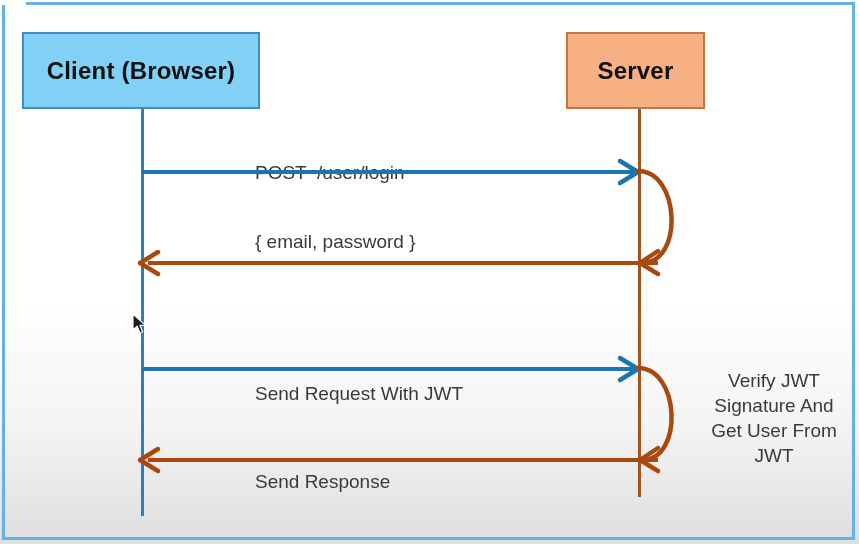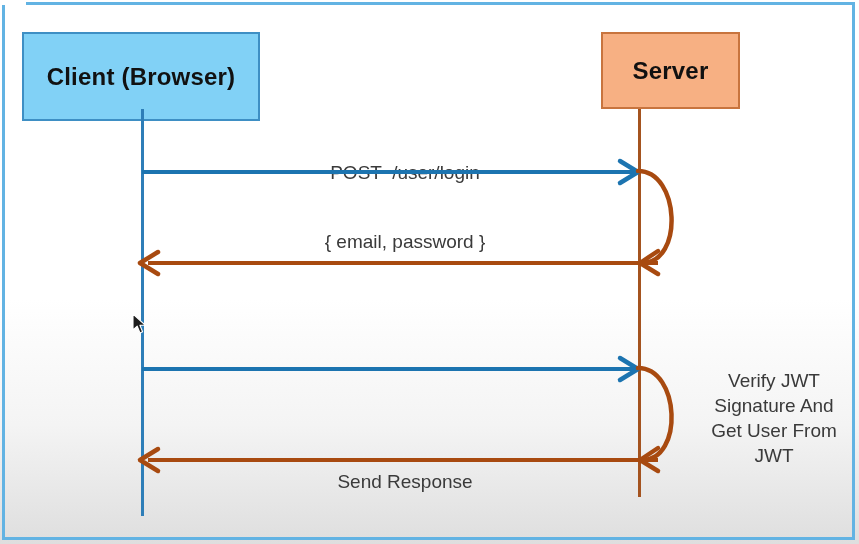--- a/index.html
+++ b/index.html
@@ -46,34 +46,33 @@
     align-items: center;
     justify-content: center;
     font-weight: bold;
     color: #111111;
     letter-spacing: 0.2px;
   }
   #client-box {
     left: 22px;
     top: 32px;
     width: 238px;
-    height: 89px;
+    height: 77px;
     background: #81D1F6;
     border: 2px solid #3E8FC4;
     font-size: 24px;
   }
   #server-box {
     left: 566px;
     top: 32px;
     width: 139px;
     height: 77px;
     background: #F7B083;
     border: 2px solid #C8743E;
     font-size: 24px;
-    margin-left: 35px;
   }
 
   
   .lifeline {
     position: absolute;
     width: 3px;
   }
   #client-lifeline {
     left: 141px;
     top: 109px;
@@ -104,21 +103,21 @@
     position: absolute;
     width: 26px;
     height: 26px;
     top: -11px;
   }
   .arrowhead svg { display: block; overflow: visible; }
 
   
   .msg-label {
     position: absolute;
-    text-align: center;
+    text-align: left;
     color: #3a3a3a;
     font-size: 19px;
     line-height: 23px;
     white-space: pre;
   }
 
   
   .selfloop {
     position: absolute;
   }
@@ -185,20 +184,23 @@
 
   <div class="msg" style="left:0; top:261px;">
     <div class="msg-line brown" style="left:148px; width:510px;"></div>
     <div class="arrowhead" style="left:138px;">
       <svg width="26" height="26" viewBox="0 0 26 26">
         <path d="M20 2 L2 13 L20 24" fill="none" stroke="#A84A10" stroke-width="4.5" stroke-linecap="round" stroke-linejoin="round"></path>
       </svg>
     </div>
   </div>
 
+  <div class="msg-label" style="left:255px; top:336px; width:300px;">
+    <div>Send Request With JWT</div>
+  </div>
   <div class="msg" style="left:0; top:367px;">
     <div class="msg-line blue" style="left:142px; width:492px;"></div>
     <div class="arrowhead" style="left:614px;">
       <svg width="26" height="26" viewBox="0 0 26 26">
         <path d="M6 2 L24 13 L6 24" fill="none" stroke="#1C74B0" stroke-width="4.5" stroke-linecap="round" stroke-linejoin="round"></path>
       </svg>
     </div>
   </div>
 
   <div class="selfloop" style="left:636px; top:365px;">

